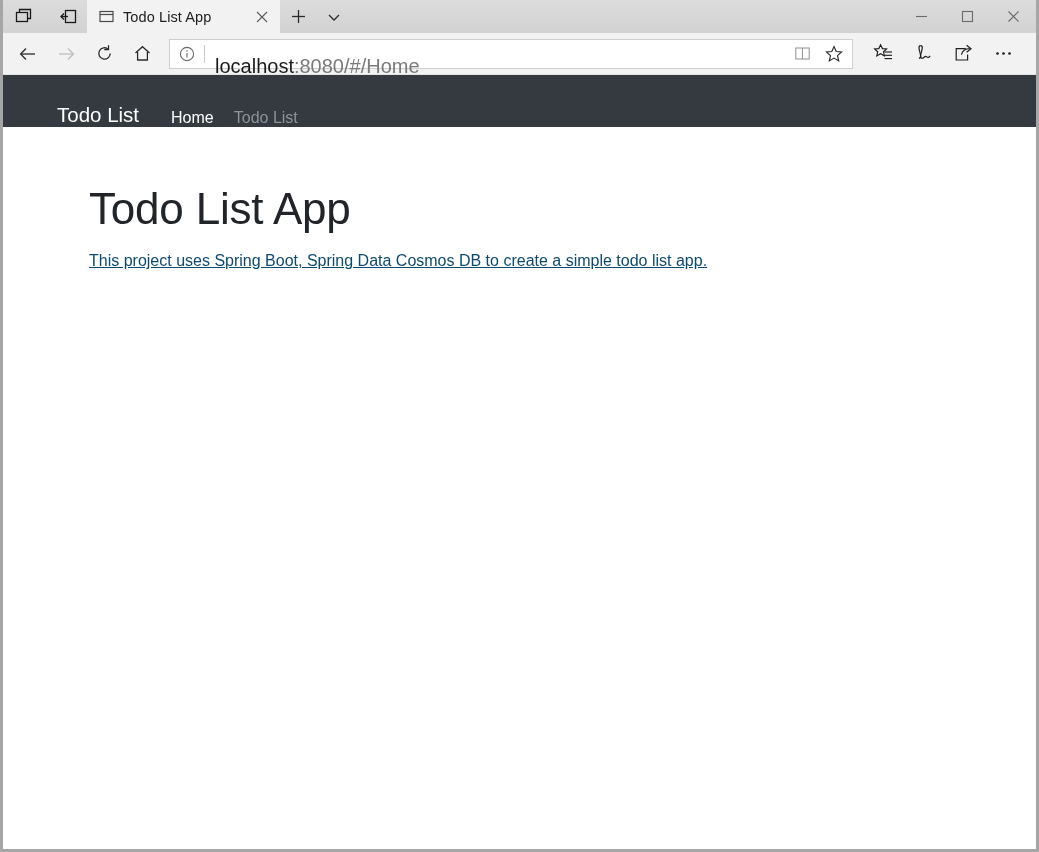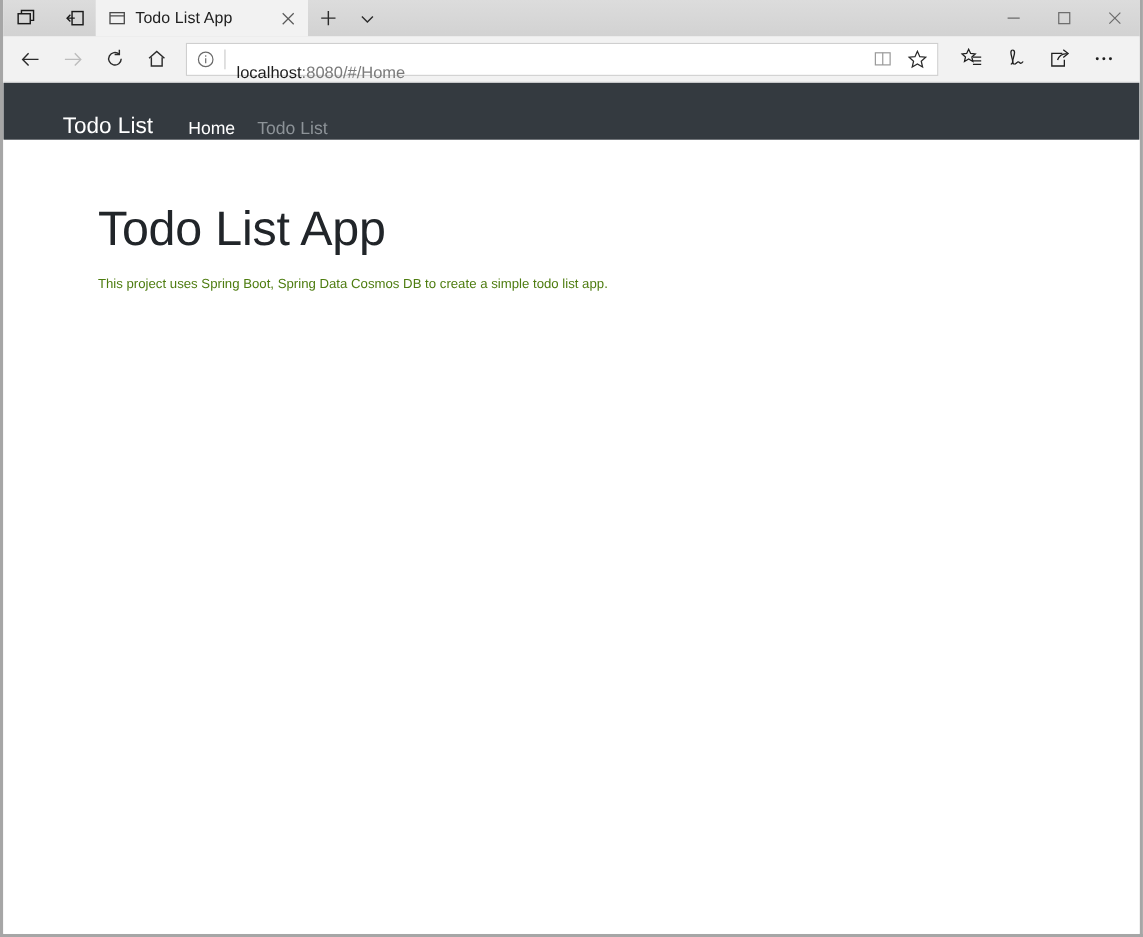--- a/index.html
+++ b/index.html
@@ -157,21 +157,21 @@
   }
   .addr-divider {
     width: 1px;
     height: 18px;
     background: #c8c8c8;
     flex: 0 0 auto;
   }
   .addr-url {
     flex: 1 1 auto;
     padding-left: 10px;
-    font-size: 15px;
+    font-size: 20px;
     color: #7a7a7a;
     white-space: nowrap;
     overflow: hidden;
     margin-top: 25px;
   }
   .addr-url .host { color: #1b1b1b; }
   .addr-icon {
     width: 32px;
     height: 28px;
     display: flex;
@@ -229,24 +229,25 @@
   }
   .page-title {
     font-size: 44px;
     font-weight: normal;
     color: #212529;
     margin: 0 0 16px 0;
     letter-spacing: -0.2px;
     line-height: 1.1;
   }
   .page-desc {
-    font-size: 12px;
-    color: #4d7c0f;
+    font-size: 16px;
+    color: #0c4a6e;
     margin: 0;
     line-height: 1.5;
+    text-decoration: underline;
   }
 </style>
 </head>
 <body>
 
 <div class="browser-window">
 
   <div class="titlebar">
 
     <div class="titlebar-left-icons">

